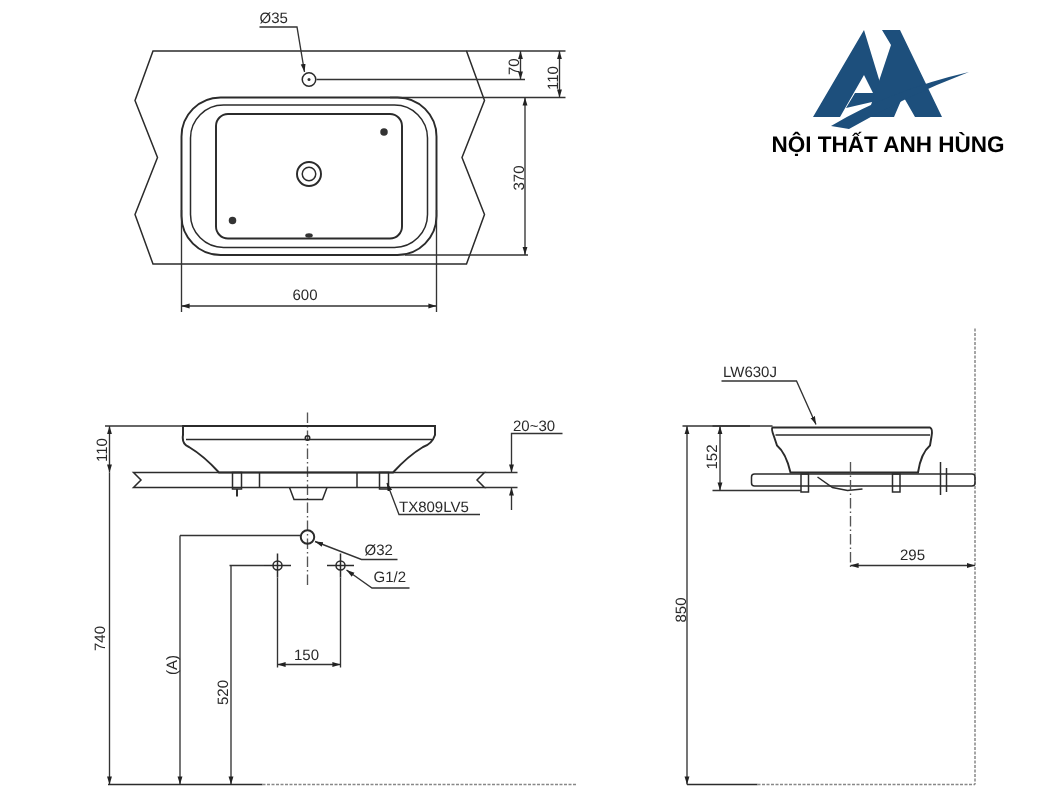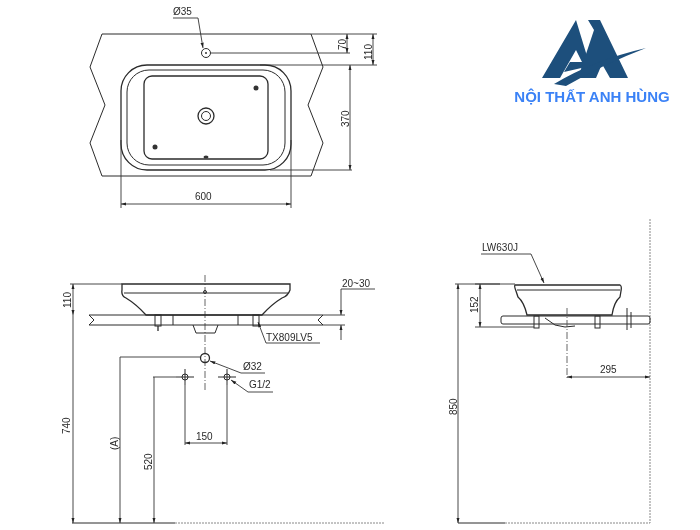--- a/index.html
+++ b/index.html
@@ -7,21 +7,21 @@
   #drawing { position: absolute; left: 0; top: 0; width: 700px; height: 530px; }
   .ln { stroke: #2b2b2b; stroke-width: 1; fill: none; }
   .ln2 { stroke: #2b2b2b; stroke-width: 1.3; fill: none; }
   .dim { stroke: #333; stroke-width: 0.9; fill: none; }
   .dash { stroke: #555; stroke-width: 0.9; fill: none; stroke-dasharray: 7 2 1 2; }
   .dot { stroke: #888; stroke-width: 1; fill: none; stroke-dasharray: 2 1; }
   .arr { fill: #222; }
   .txt { font-family: "Liberation Sans", sans-serif; font-size: 10px; fill: #2a2a2a; }
   .logo { position: absolute; left: 494px; top: 16px; width: 196px; height: 100px; }
   .brand { position: absolute; left: 494px; top: 88px; width: 196px; text-align: center;
-           font-family: "Liberation Sans", sans-serif; font-weight: bold; font-size: 15px; color: #3b82f6; letter-spacing: 0px; white-space: nowrap; }
+           font-family: "Liberation Sans", sans-serif; font-weight: bold; font-size: 15px; color: #000000; letter-spacing: 0px; white-space: nowrap; }
 </style>
 </head>
 <body>
 
 <svg id="drawing" viewBox="0 0 700 530" xmlns="http://www.w3.org/2000/svg">
   <defs>
     <marker id="ar" viewBox="0 0 10 10" refX="10" refY="5" markerWidth="6" markerHeight="6" orient="auto-start-reverse">
       <path d="M0,2 L10,5 L0,8 z" class="arr"></path>
     </marker>
   </defs>

